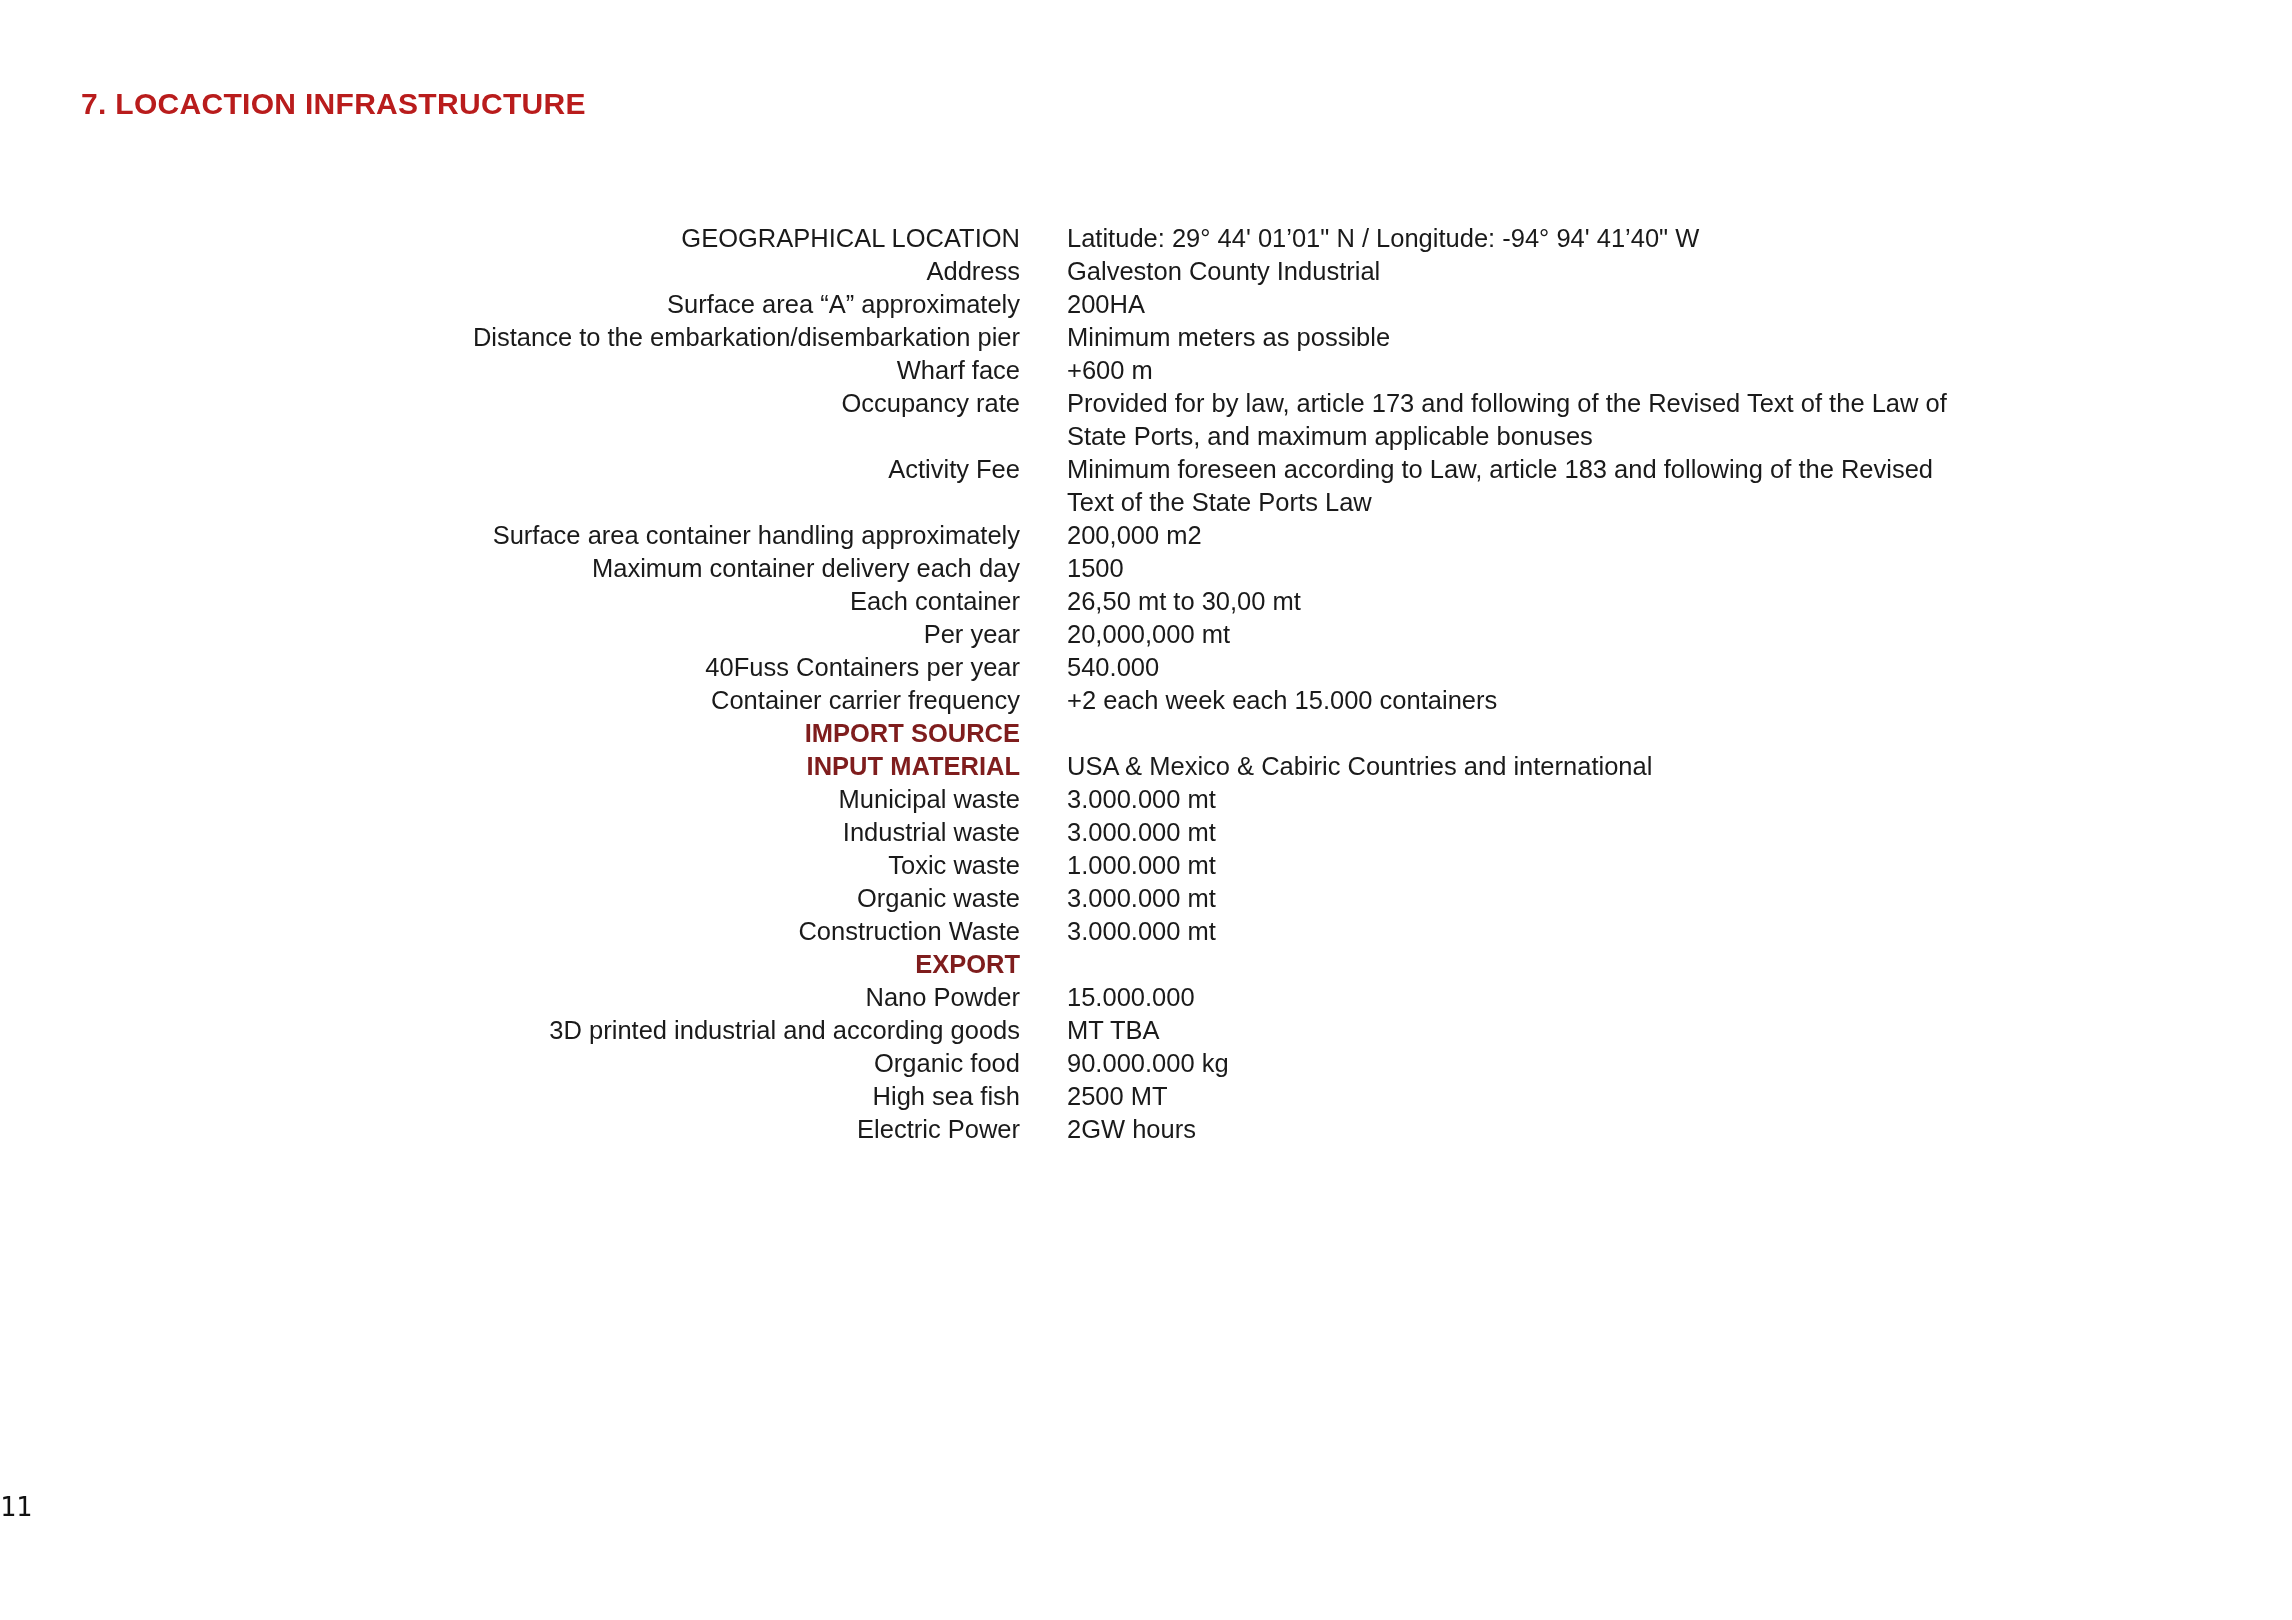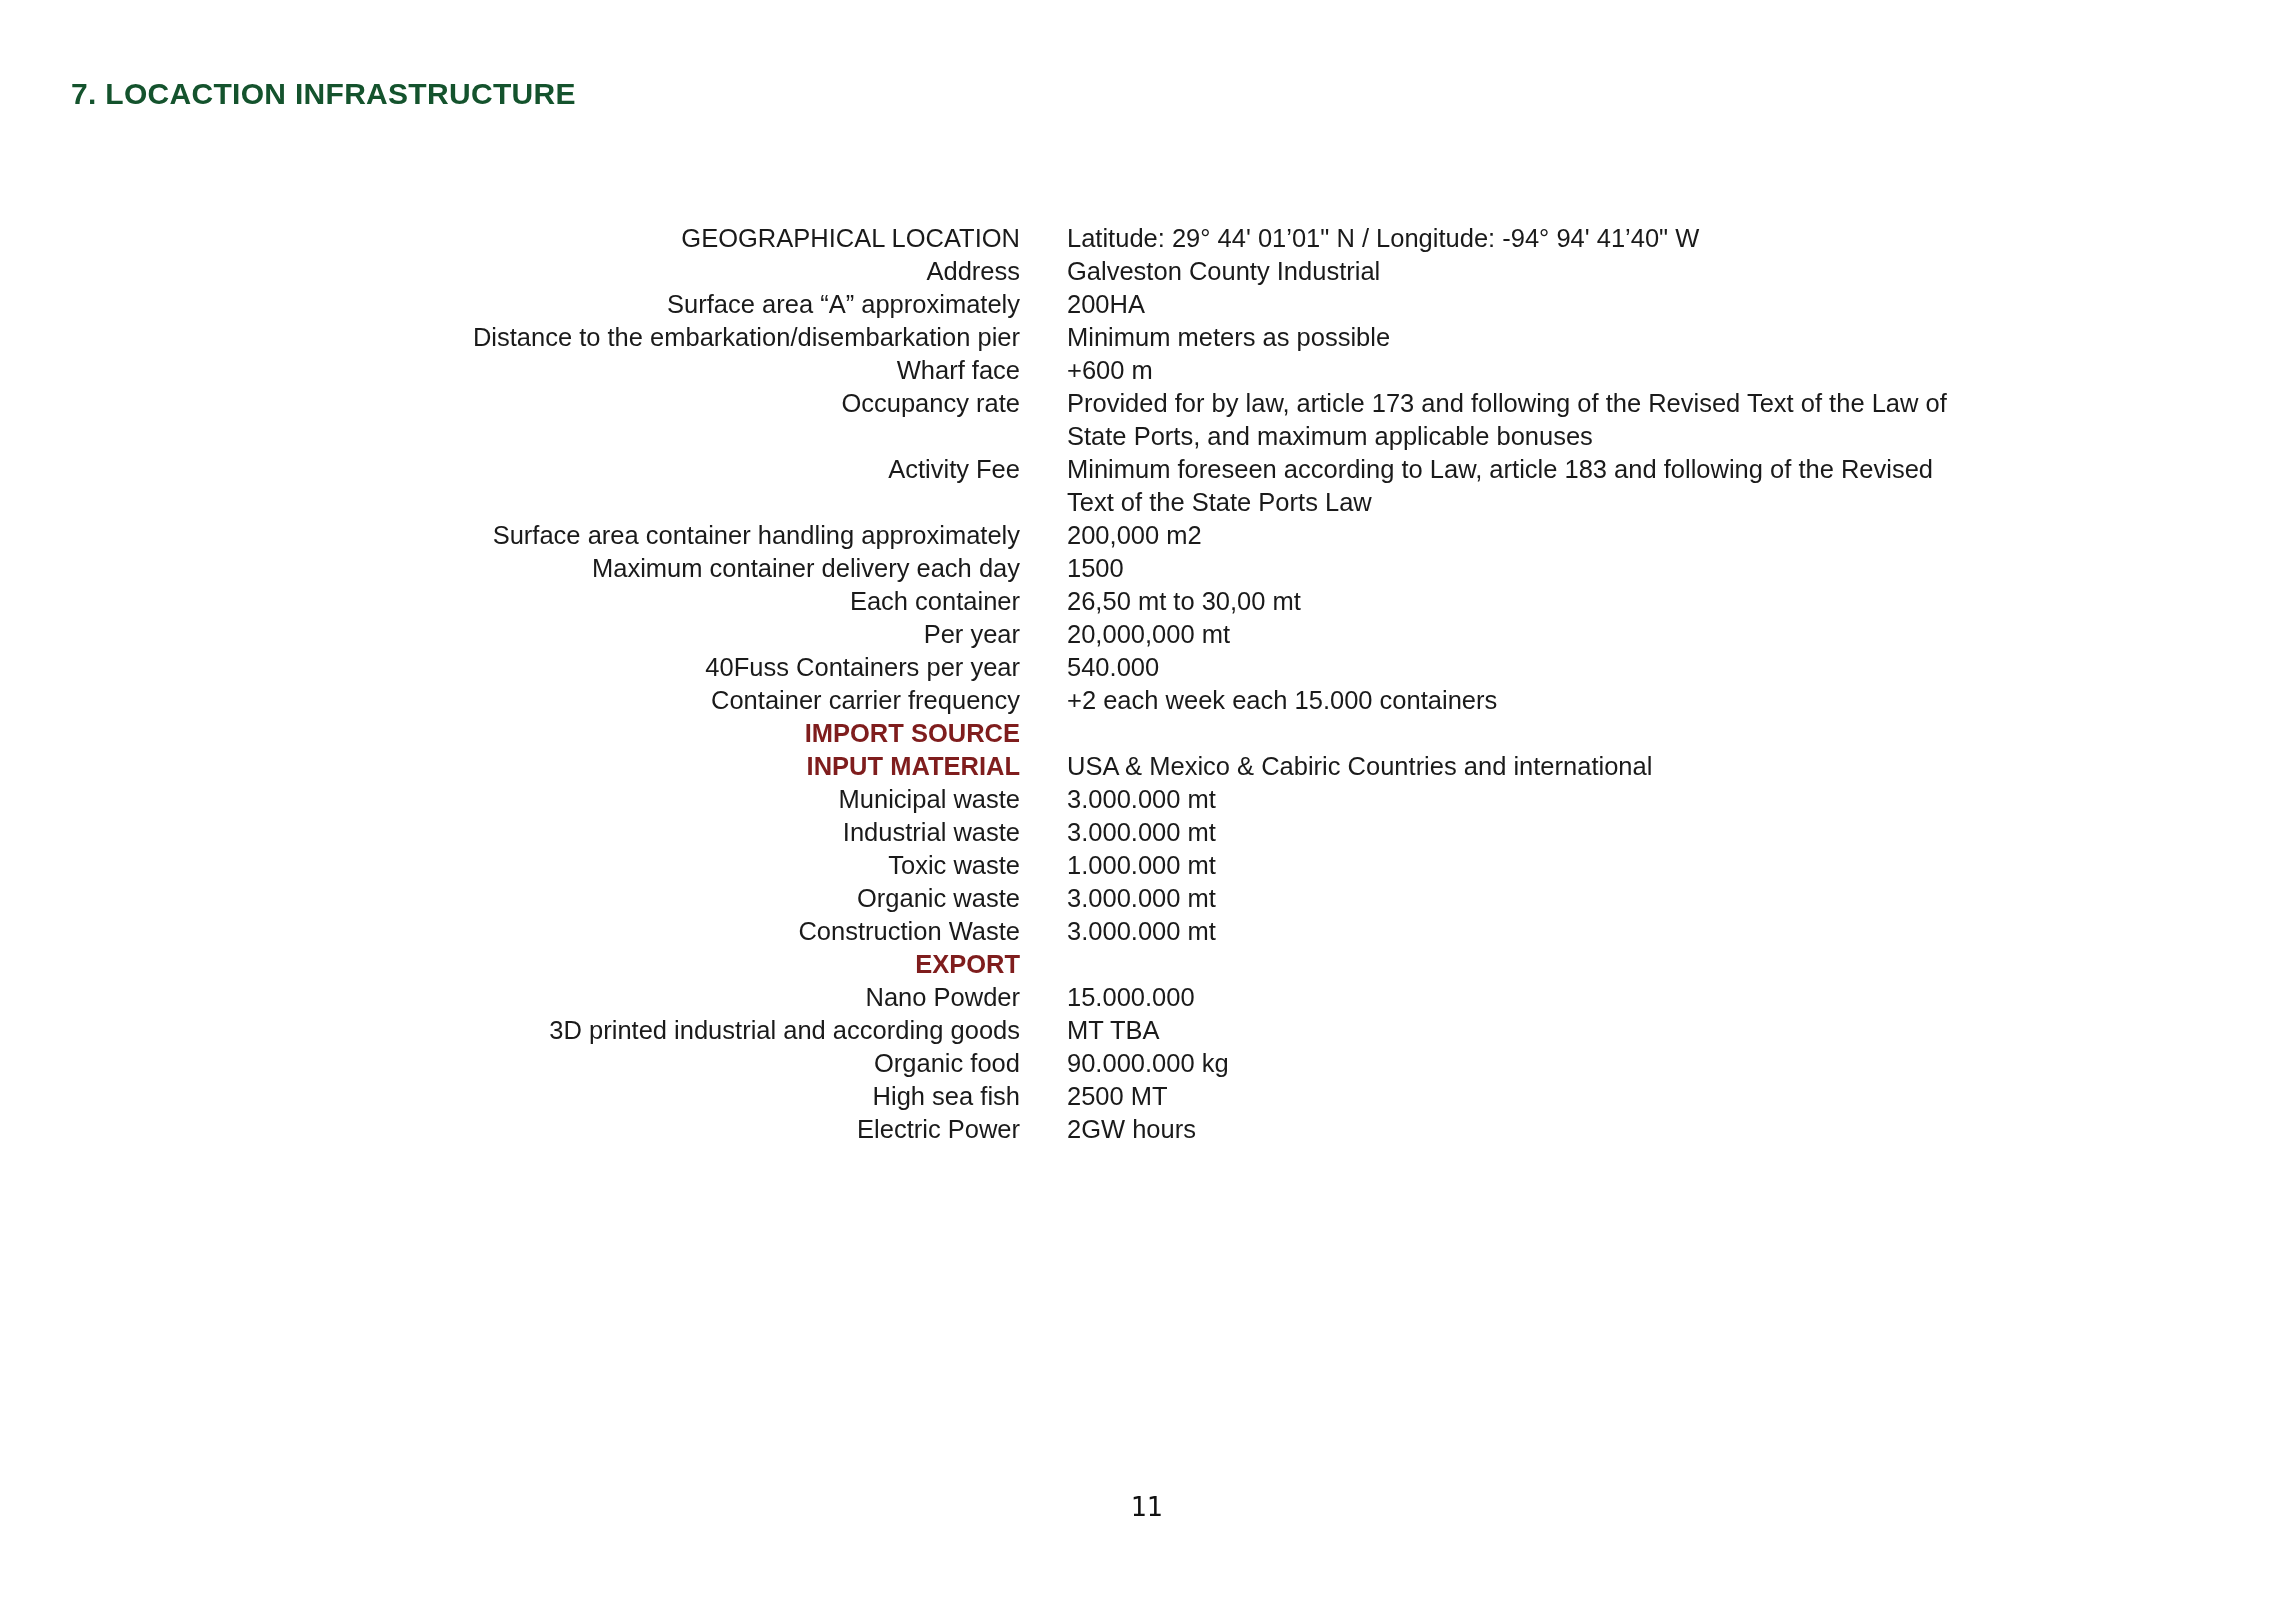--- a/index.html
+++ b/index.html
@@ -9,26 +9,26 @@
     background: #ffffff;
     position: relative;
     overflow: hidden;
     font-family: "Liberation Sans", sans-serif;
     color: #1a1a1a;
   }
   .title {
     position: absolute;
     left: 69px;
     top: 74px;
-    margin: 2px;
+    margin: 12px;
     font-size: 30px;
     line-height: 35px;
     font-weight: 700;
     letter-spacing: 0.3px;
-    color: #14532d;
+    color: #b91c1c;
     white-space: nowrap;
   }
   .spec-table {
     position: absolute;
     left: 69px;
     top: 222px;
     width: 2156px;
   }
   .spec-section + .spec-section { }
   .spec-row { display: flex; align-items: flex-start; }
@@ -46,21 +46,21 @@
     font-size: 25.5px;
     line-height: 33px;
     white-space: pre-line;
     color: #1a1a1a;
   }
   .page-number {
     position: absolute;
     left: 0;
     width: 100%;
     top: 1490px;
-    text-align: center;
+    text-align: left;
     font-size: 26.5px;
     line-height: 33px;
     font-family: "DejaVu Sans Mono", monospace;
     color: #111111;
   }
 </style>
 </head>
 <body>
 
 <div class="page">

